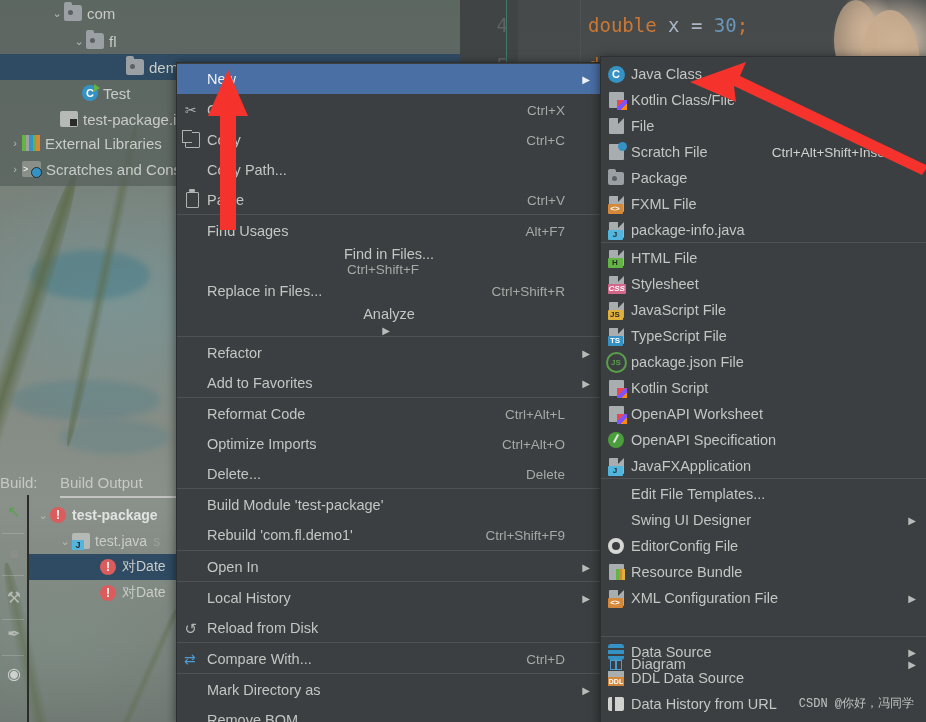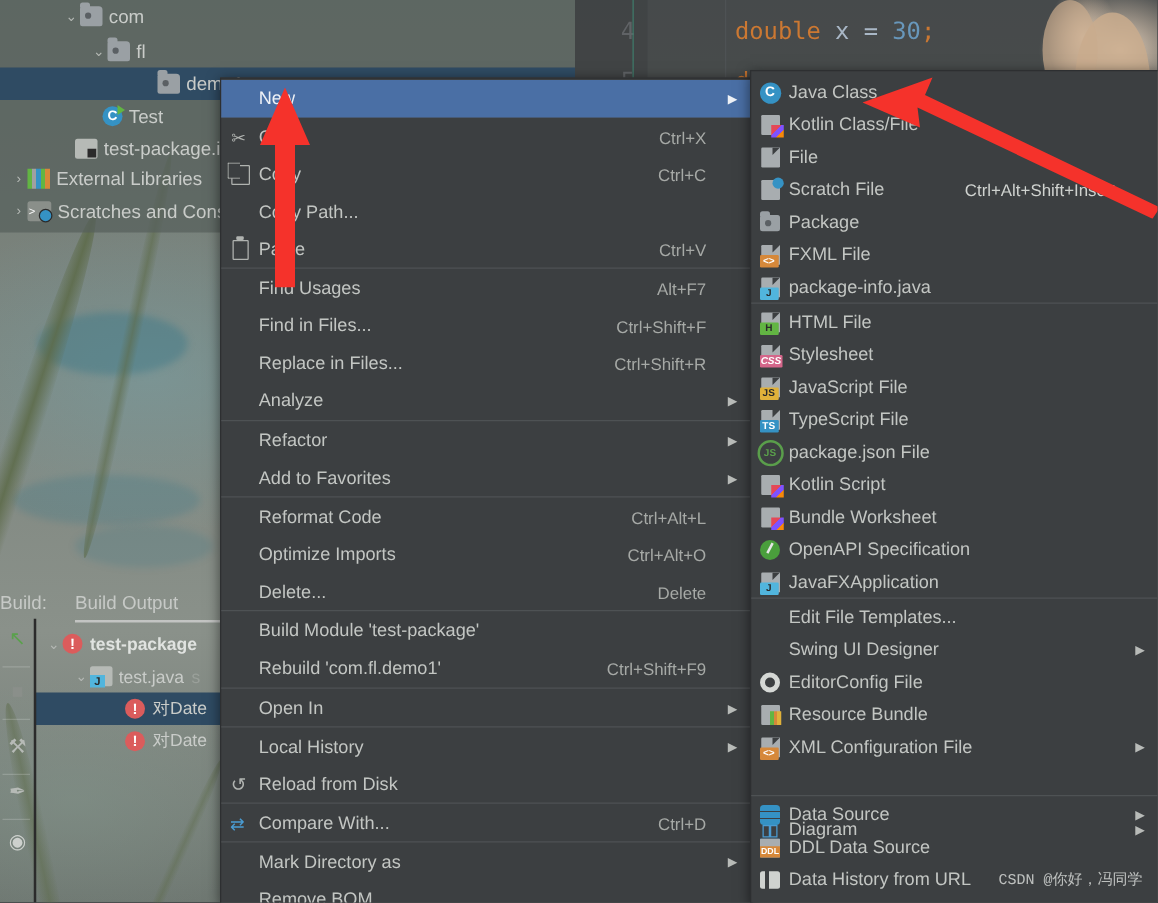--- a/index.html
+++ b/index.html
@@ -338,33 +338,33 @@
       <span class="mlabel">Paste</span>
       <span class="mshort">Ctrl+V</span>
       <span class="marrow"></span>
     </div>
     <div class="mi" style="top: 153px;">
       <span class="micon"></span>
       <span class="mlabel">Find Usages</span>
       <span class="mshort">Alt+F7</span>
       <span class="marrow"></span>
     </div>
-    <div class="mi" style="top: 183px;">
+    <div class="mi" style="top: 183px; flex-direction: column;">
       <span class="micon"></span>
       <span class="mlabel">Find in Files...</span>
       <span class="mshort">Ctrl+Shift+F</span>
       <span class="marrow"></span>
     </div>
     <div class="mi" style="top: 213px;">
       <span class="micon"></span>
       <span class="mlabel">Replace in Files...</span>
       <span class="mshort">Ctrl+Shift+R</span>
       <span class="marrow"></span>
     </div>
-    <div class="mi" style="top: 243px;">
+    <div class="mi" style="top: 243px; flex-direction: column;">
       <span class="micon"></span>
       <span class="mlabel">Analyze</span>
       <span class="mshort"></span>
       <span class="marrow">▶</span>
     </div>
     <div class="mi" style="top: 275px;">
       <span class="micon"></span>
       <span class="mlabel">Refactor</span>
       <span class="mshort"></span>
       <span class="marrow">▶</span>
@@ -564,21 +564,21 @@
         <span class="kt"></span>
       </span>
       <span class="slabel">Kotlin Script</span>
       <span class="sshort"></span>
       <span class="sarrow"></span>
     </div>
     <div class="si" style="top: 343px;">
       <span class="sicon">
         <span class="kt"></span>
       </span>
-      <span class="slabel">Bundle Worksheet</span>
+      <span class="slabel">OpenAPI Worksheet</span>
       <span class="sshort"></span>
       <span class="sarrow"></span>
     </div>
     <div class="si" style="top: 369px;">
       <span class="sicon">
         <span class="openapi"></span>
       </span>
       <span class="slabel">OpenAPI Specification</span>
       <span class="sshort"></span>
       <span class="sarrow"></span>

